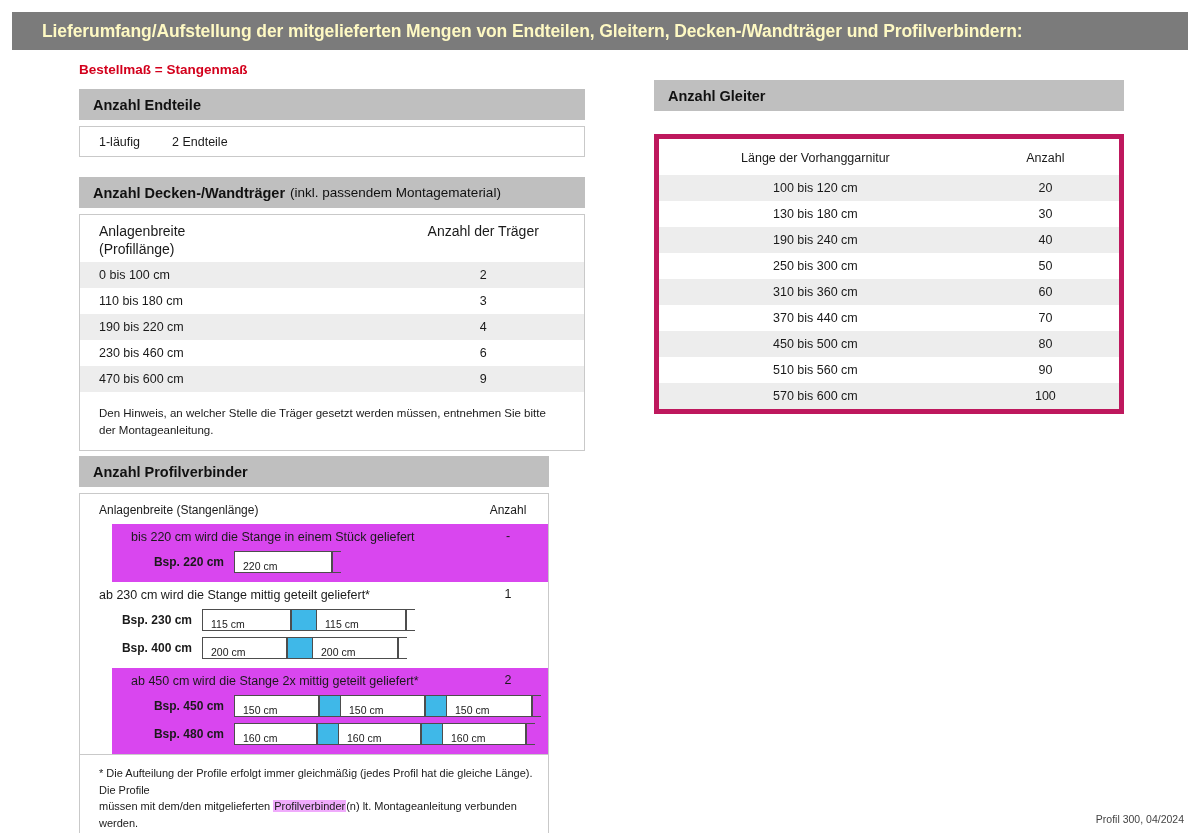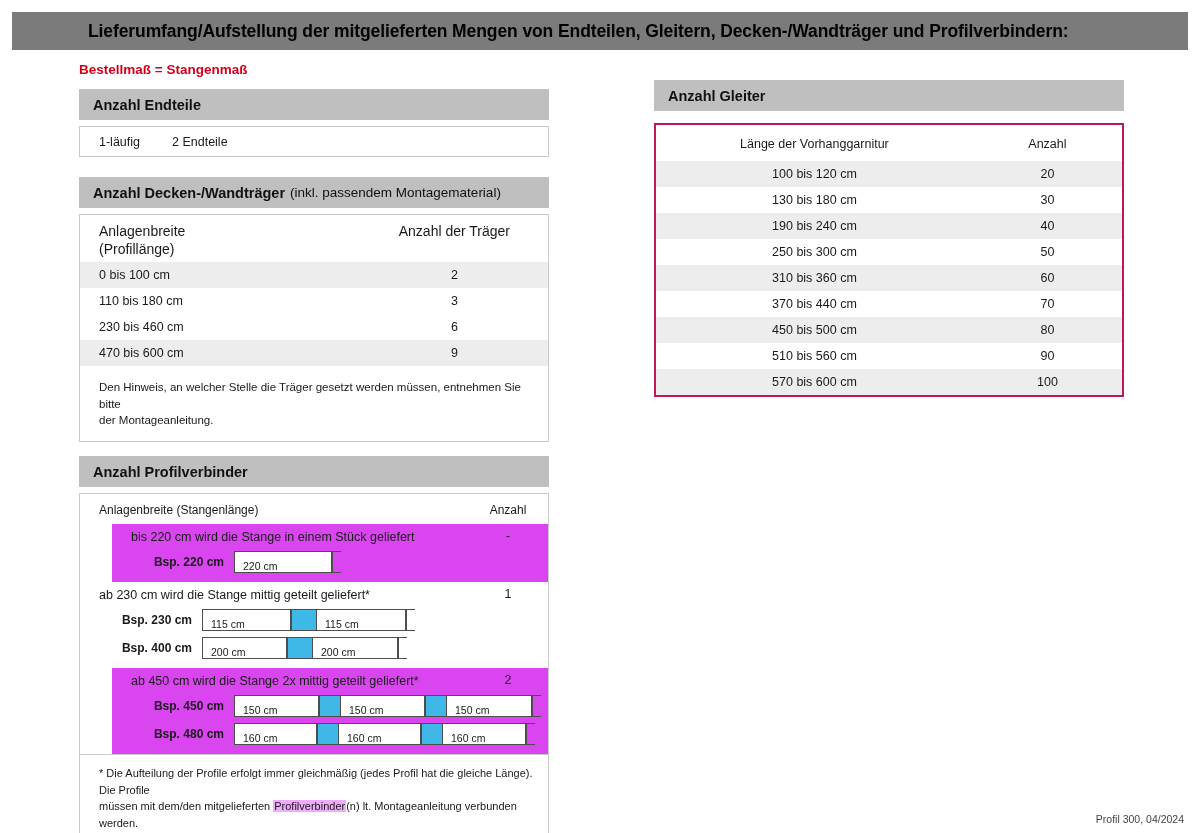--- a/index.html
+++ b/index.html
@@ -19,27 +19,26 @@
   
   .header {
     position: absolute;
     left: 12px; top: 12px;
     width: 1176px; height: 38px;
     background: #7b7b7b;
     display: flex;
     align-items: center;
   }
   .header-title {
-    color: #000000;
+    color: #fef9c3;
     font-size: 17.5px;
     font-weight: bold;
     padding-left: 30px;
     letter-spacing: -0.1px;
     white-space: nowrap;
-    margin-left: 46px;
   }
 
   
   .band {
     background: #bfbfbf;
     height: 31px;
     display: flex;
     align-items: center;
     padding-left: 14px;
     font-size: 14.5px;
@@ -49,21 +48,21 @@
   .band .sub {
     font-weight: normal;
     font-size: 13.5px;
     margin-left: 5px;
   }
 
   
   .left-col {
     position: absolute;
     left: 79px; top: 62px;
-    width: 470px;
+    width: 506px;
   }
   .bestellmass {
     color: #d3001c;
     font-weight: bold;
     font-size: 13.5px;
     margin-bottom: 12px;
     margin-left: 0px;
   }
 
   .endteile-box {
@@ -112,22 +111,22 @@
     color: #1a1a1a;
   }
 
   
   .right-col {
     position: absolute;
     left: 654px; top: 80px;
     width: 470px;
   }
   .gleiter-wrap {
-    border: 2px solid #be185d;
-    margin-top: 12px;
+    border: 5px solid #be185d;
+    margin-top: 23px;
   }
   table.gl { border-collapse: collapse; width: 100%; font-size: 12.5px; }
   table.gl th {
     font-weight: normal;
     font-size: 12.5px;
     padding: 12px 0 10px 0;
     text-align: center;
   }
   table.gl td { padding: 6px 10px; height: 23px; text-align: center; }
   table.gl tr.alt td { background: #ededed; }
@@ -282,20 +281,24 @@
           </tr>
         </thead>
         <tbody>
           <tr class="alt">
             <td>0 bis 100 cm</td>
             <td class="num">2</td>
           </tr>
           <tr>
             <td>110 bis 180 cm</td>
             <td class="num">3</td>
+          </tr>
+          <tr class="alt">
+            <td>190 bis 220 cm</td>
+            <td class="num">4</td>
           </tr>
           <tr>
             <td>230 bis 460 cm</td>
             <td class="num">6</td>
           </tr>
           <tr class="alt">
             <td>470 bis 600 cm</td>
             <td class="num">9</td>
           </tr>
         </tbody>

